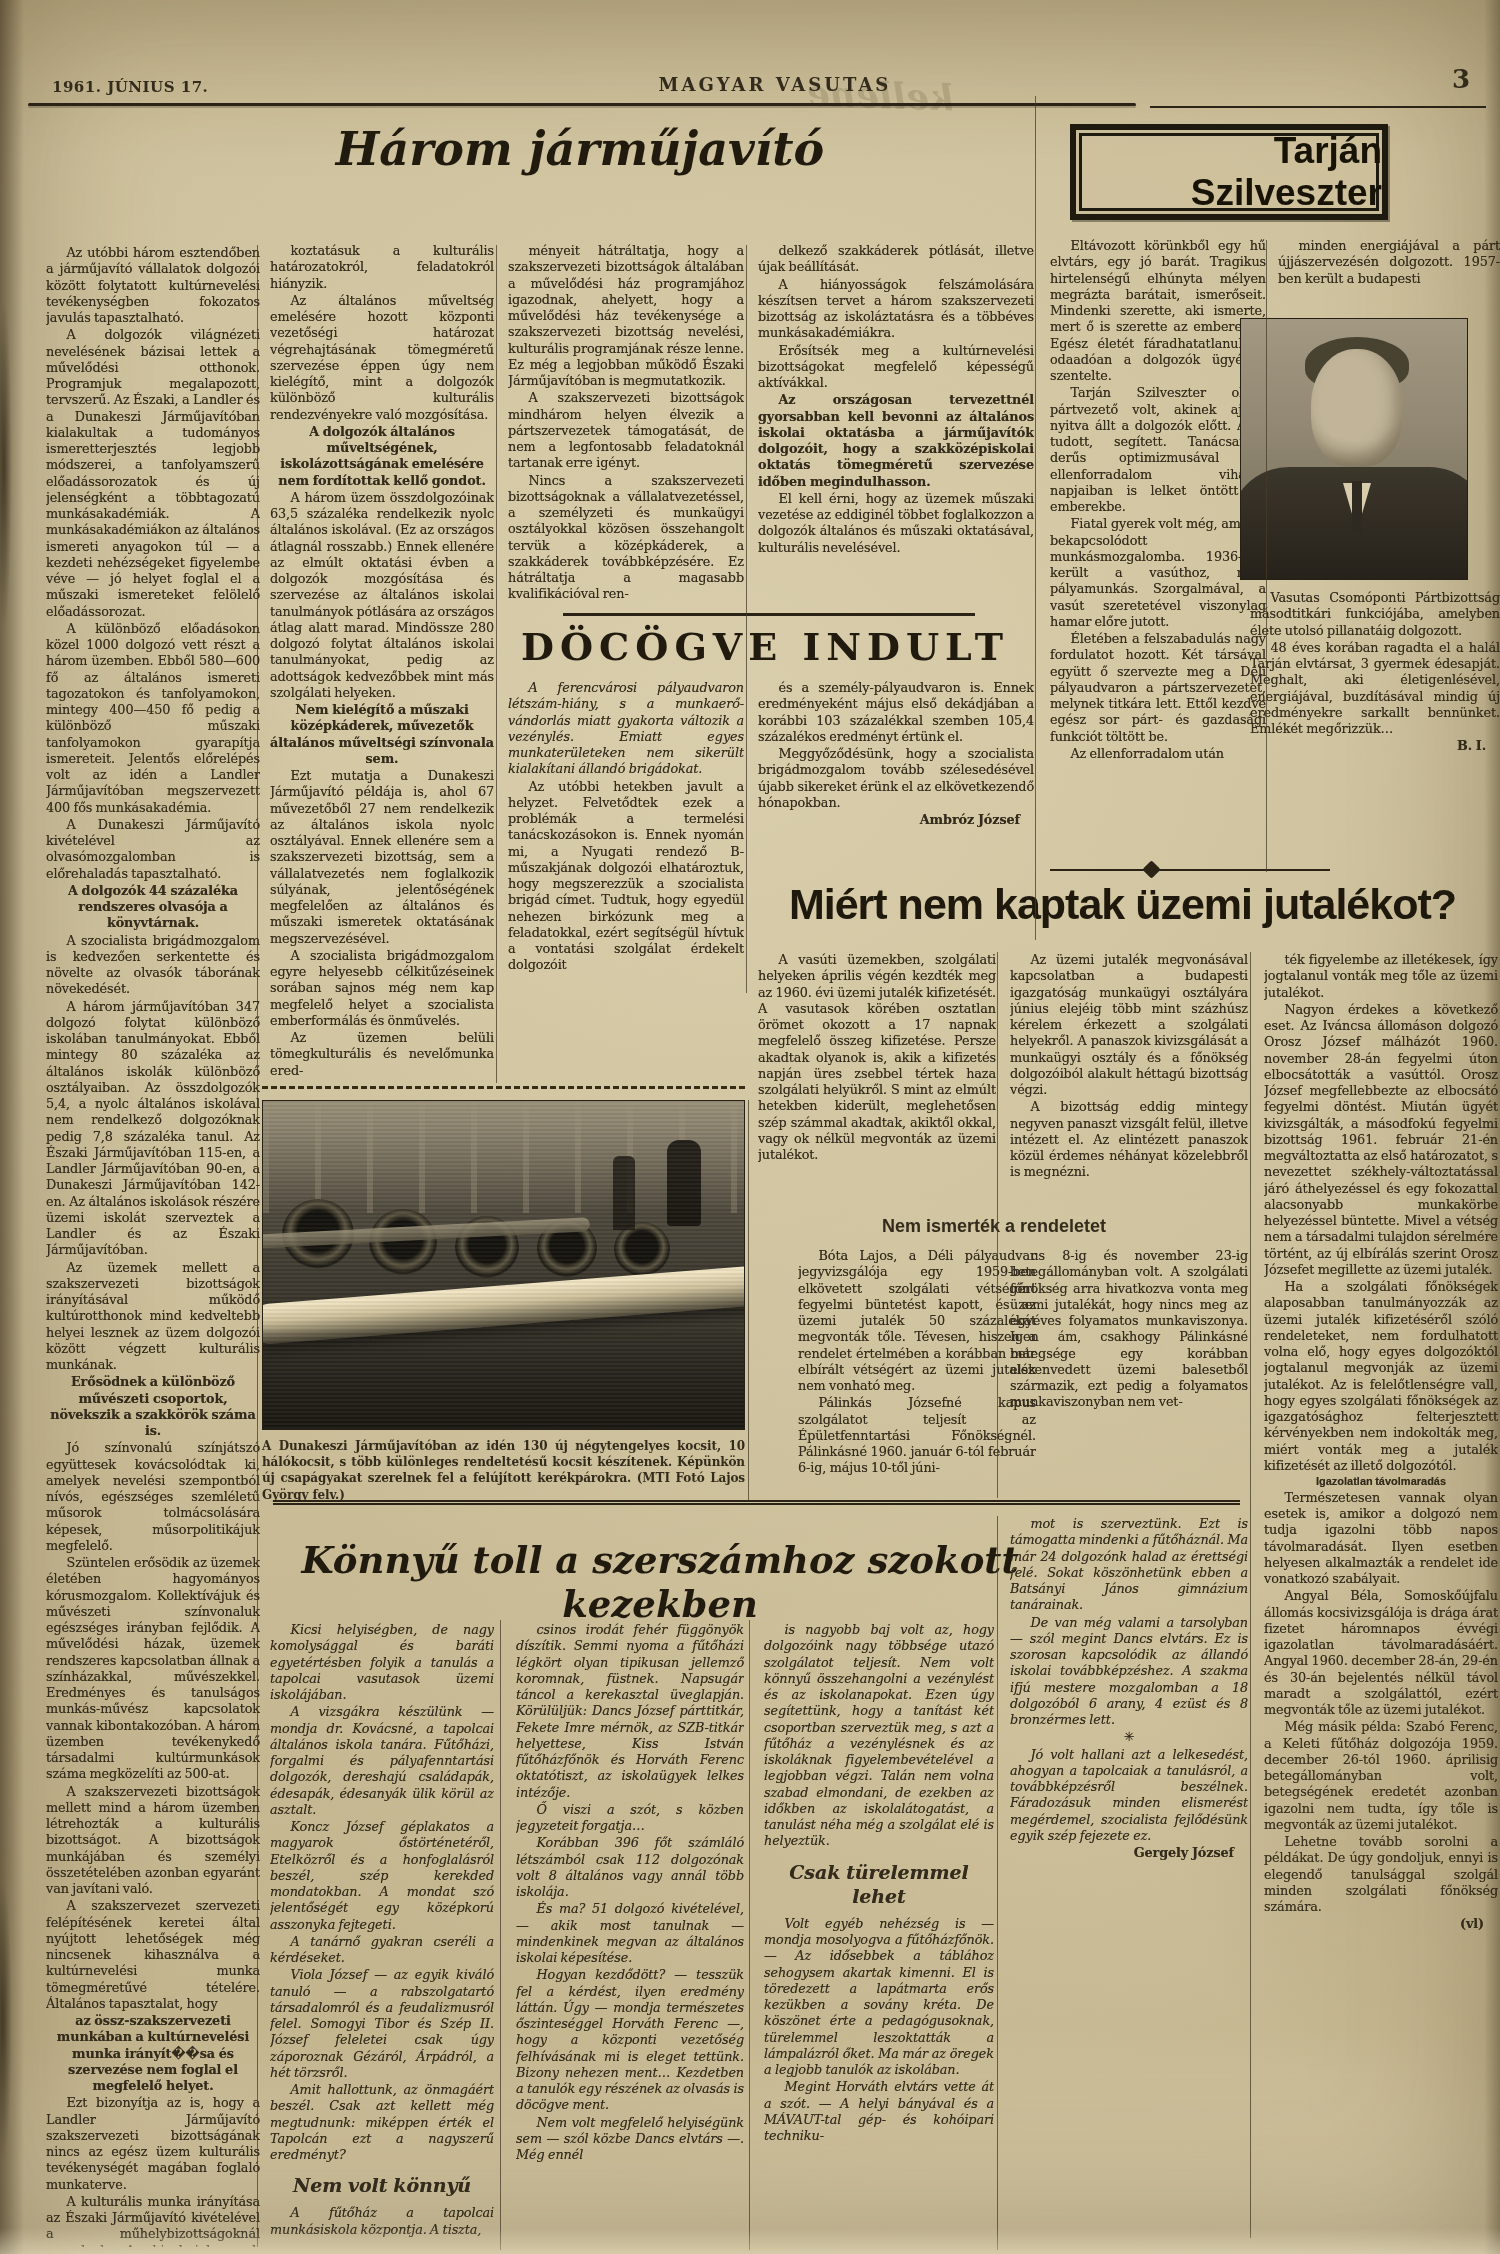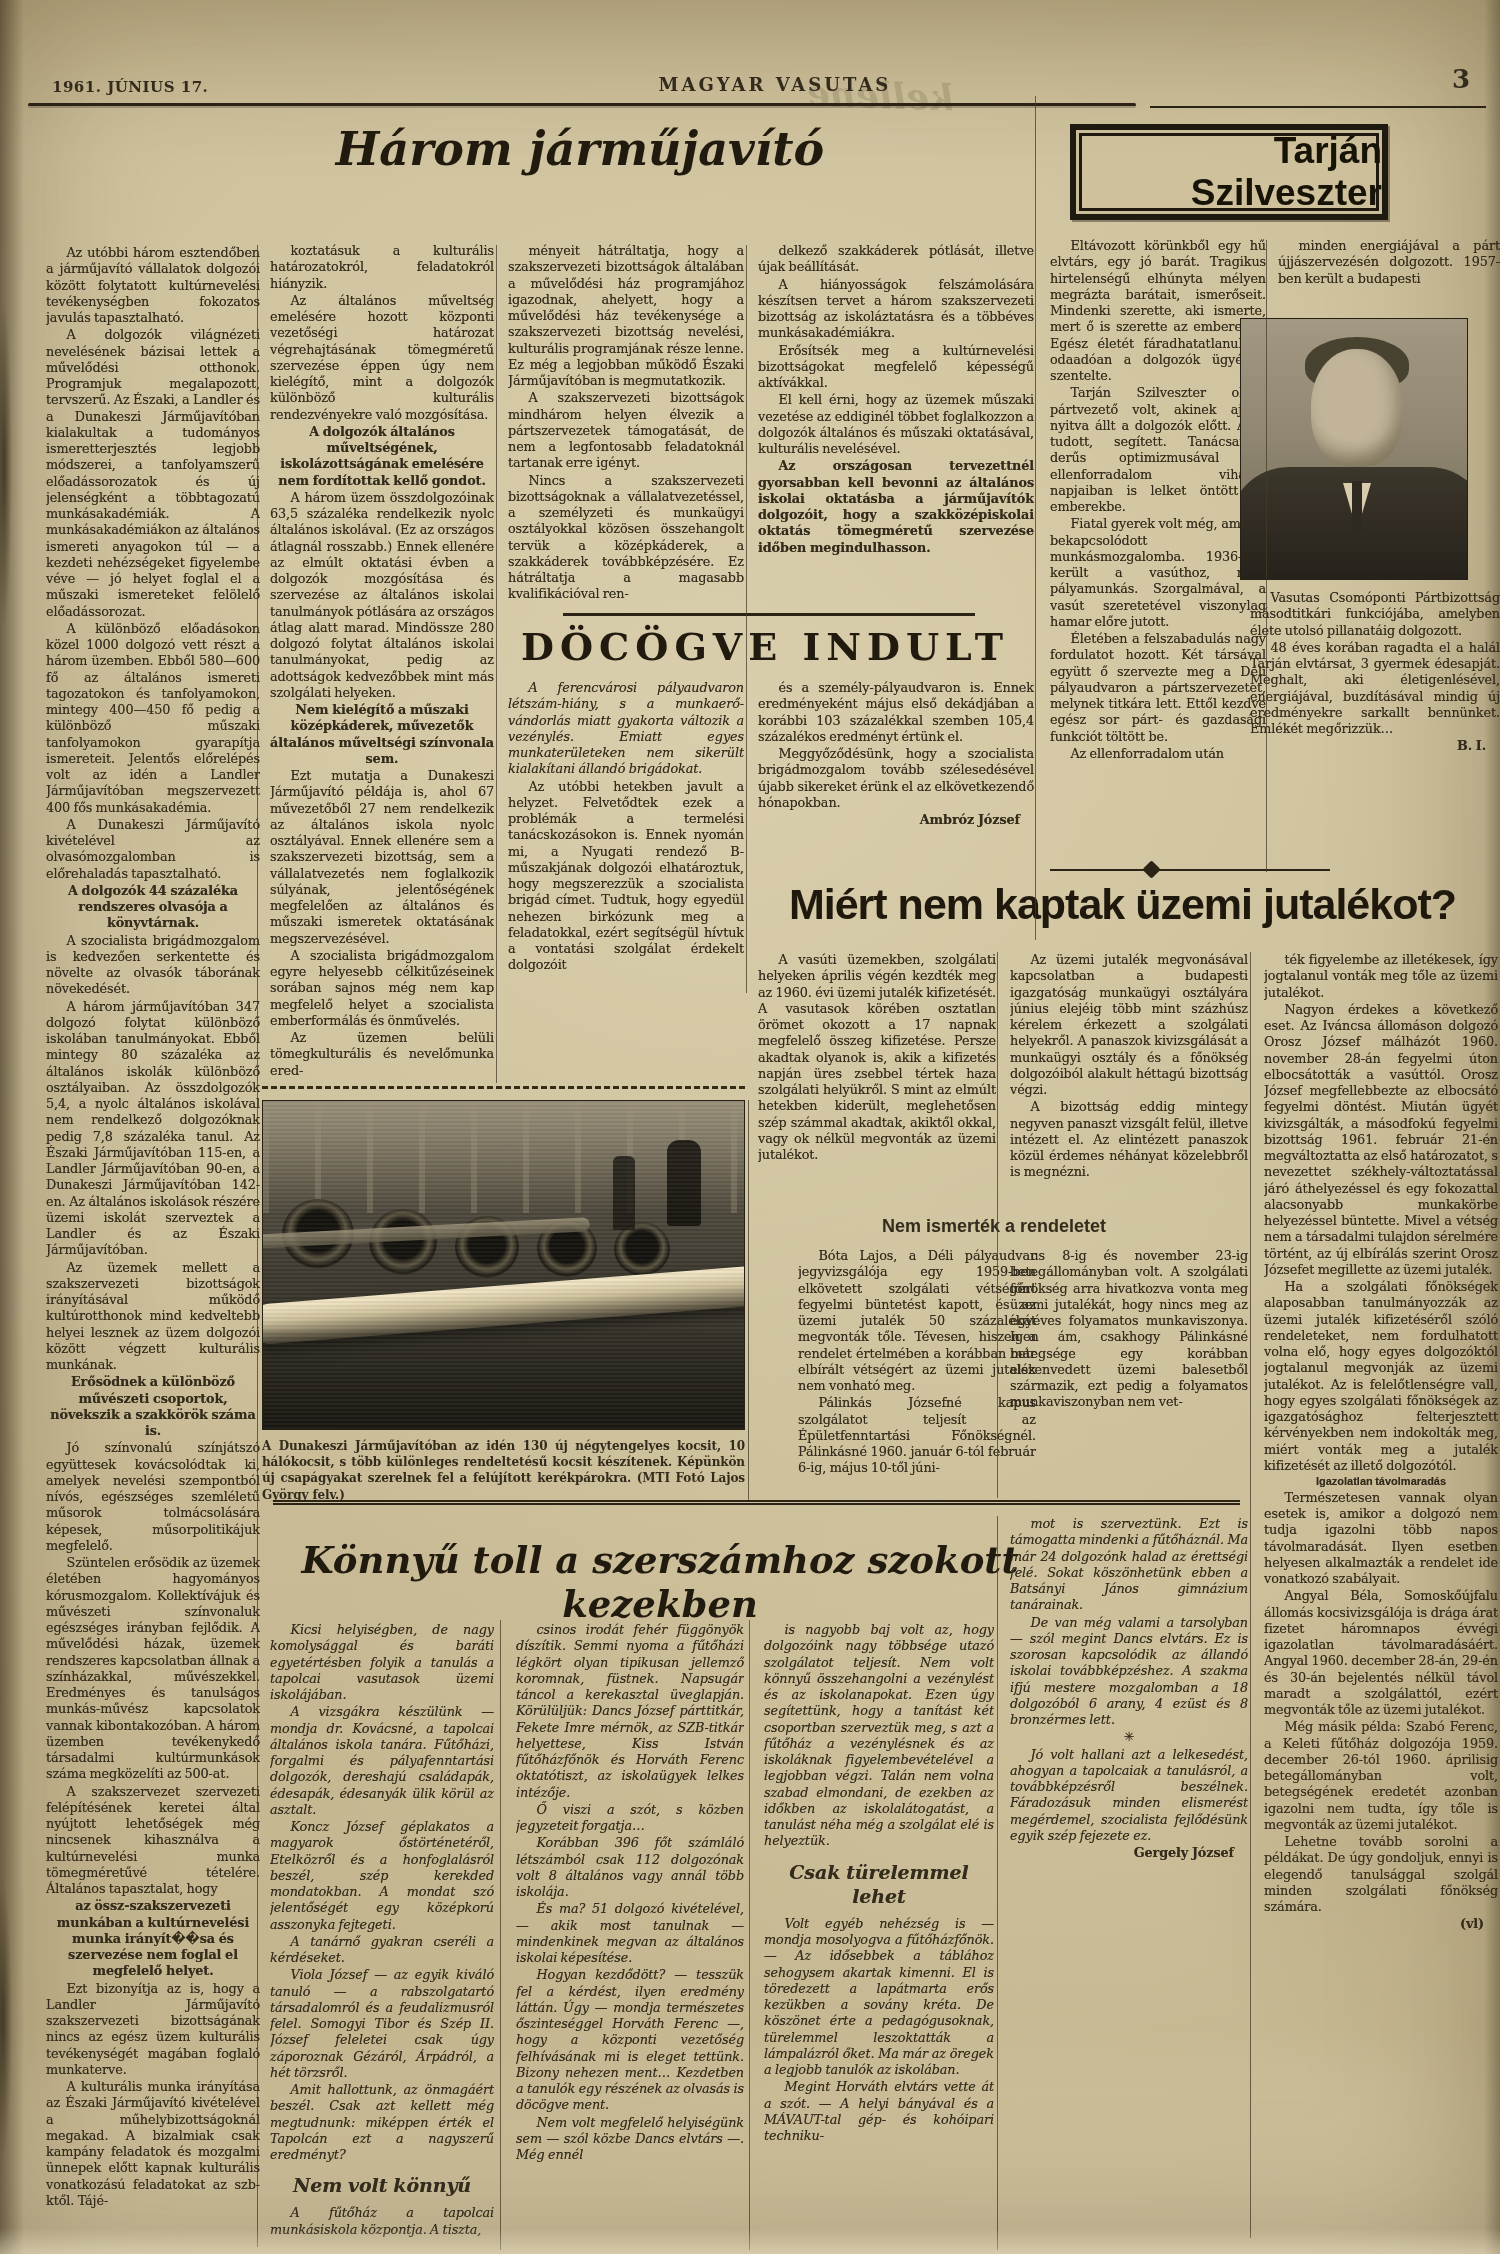--- a/index.html
+++ b/index.html
@@ -123,20 +123,21 @@
       <p class="para">A dolgozók világnézeti nevelésének bázisai lettek a művelődési otthonok. Programjuk megalapozott, tervszerű. Az Északi, a Landler és a Dunakeszi Járműjavítóban kialakultak a tudományos ismeretterjesztés legjobb módszerei, a tanfolyamszerű előadássorozatok és új jelenségként a többtagozatú munkásakadémiák. A munkásakadémiákon az általános ismereti anyagokon túl — a kezdeti nehézségeket figyelembe véve — jó helyet foglal el a műszaki ismereteket felölelő előadássorozat.</p>
       <p class="para">A különböző előadásokon közel 1000 dolgozó vett részt a három üzemben. Ebből 580—600 fő az általános ismereti tagozatokon és tanfolyamokon, mintegy 400—450 fő pedig a különböző műszaki tanfolyamokon gyarapítja ismereteit. Jelentős előrelépés volt az idén a Landler Járműjavítóban megszervezett 400 fős munkásakadémia.</p>
       <p class="para">A Dunakeszi Járműjavító kivételével az olvasómozgalomban is előrehaladás tapasztalható.</p>
       <p class="subhead">A dolgozók 44 százaléka rendszeres olvasója a könyvtárnak.</p>
       <p class="para">A szocialista brigádmozgalom is kedvezően serkentette és növelte az olvasók táborának növekedését.</p>
       <p class="para">A három járműjavítóban 347 dolgozó folytat különböző iskolában tanulmányokat. Ebből mintegy 80 százaléka az általános iskolák különböző osztályaiban. Az összdolgozók 5,4, a nyolc általános iskolával nem rendelkező dolgozóknak pedig 7,8 százaléka tanul. Az Északi Járműjavítóban 115-en, a Landler Járműjavítóban 90-en, a Dunakeszi Járműjavítóban 142-en. Az általános iskolások részére üzemi iskolát szerveztek a Landler és az Északi Járműjavítóban.</p>
       <p class="para">Az üzemek mellett a szakszervezeti bizottságok irányításával működő kultúrotthonok mind kedveltebb helyei lesznek az üzem dolgozói között végzett kulturális munkának.</p>
       <p class="subhead">Erősödnek a különböző művészeti csoportok, növekszik a szakkörök száma is.</p>
       <p class="para">Jó színvonalú színjátszó együttesek kovácsolódtak ki, amelyek nevelési szempontból nívós, egészséges szemléletű műsorok tolmácsolására képesek, műsorpolitikájuk megfelelő.</p>
       <p class="para">Szüntelen erősödik az üzemek életében hagyományos kórusmozgalom. Kollektívájuk és művészeti színvonaluk egészséges irányban fejlődik. A művelődési házak, üzemek rendszeres kapcsolatban állnak a színházakkal, művészekkel. Eredményes és tanulságos munkás-művész kapcsolatok vannak kibontakozóban. A három üzemben tevékenykedő társadalmi kultúrmunkások száma megközelíti az 500-at.</p>
+      <p class="para">A szakszervezeti bizottságok mellett mind a három üzemben létrehozták a kulturális bizottságot. A bizottságok munkájában és személyi összetételében azonban egyaránt van javítani való.</p>
       <p class="para">A szakszervezet szervezeti felépítésének keretei által nyújtott lehetőségek még nincsenek kihasználva a kultúrnevelési munka tömegméretűvé tételére. Általános tapasztalat, hogy</p>
       <p class="subhead">az össz-szakszervezeti munkában a kultúrnevelési munka irányít��sa és szervezése nem foglal el megfelelő helyet.</p>
       <p class="para">Ezt bizonyítja az is, hogy a Landler Járműjavító szakszervezeti bizottságának nincs az egész üzem kulturális tevékenységét magában foglaló munkaterve.</p>
       <p class="para">A kulturális munka irányítása az Északi Járműjavító kivételével a műhelybizottságoknál megakad. A bizalmiak csak kampány feladatok és mozgalmi ünnepek előtt kapnak kulturális vonatkozású feladatokat az szb-ktől. Tájé-</p>
     </div>
   <div class="col" style="left:264px;top:243px;width:224px;height:836px;">
       <p class="para">koztatásuk a kulturális határozatokról, feladatokról hiányzik.</p>
       <p class="para">Az általános műveltség emelésére hozott központi vezetőségi határozat végrehajtásának tömegméretű szervezése éppen úgy nem kielégítő, mint a dolgozók különböző kulturális rendezvényekre való mozgósítása.</p>
       <p class="subhead">A dolgozók általános műveltségének, iskolázottságának emelésére nem fordítottak kellő gondot.</p>
       <p class="para">A három üzem összdolgozóinak 63,5 százaléka rendelkezik nyolc általános iskolával. (Ez az országos átlagnál rosszabb.) Ennek ellenére az elmúlt oktatási évben a dolgozók mozgósítása és szervezése az általános iskolai tanulmányok pótlására az országos átlag alatt marad. Mindössze 280 dolgozó folytat általános iskolai tanulmányokat, pedig az adottságok kedvezőbbek mint más szolgálati helyeken.</p>
@@ -147,22 +148,22 @@
     </div>
   <div class="col" style="left:502px;top:243px;width:236px;height:368px;">
       <p class="para">ményeit hátráltatja, hogy a szakszervezeti bizottságok általában a művelődési ház programjához igazodnak, ahelyett, hogy a művelődési ház tevékenysége a szakszervezeti bizottság nevelési, kulturális programjának része lenne. Ez még a legjobban működő Északi Járműjavítóban is megmutatkozik.</p>
       <p class="para">A szakszervezeti bizottságok mindhárom helyen élvezik a pártszervezetek támogatását, de nem a legfontosabb feladatoknál tartanak erre igényt.</p>
       <p class="para">Nincs a szakszervezeti bizottságoknak a vállalatvezetéssel, a személyzeti és munkaügyi osztályokkal közösen összehangolt tervük a középkáderek, a szakkáderek továbbképzésére. Ez hátráltatja a magasabb kvalifikációval ren-</p>
     </div>
   <div class="col" style="left:752px;top:243px;width:276px;height:368px;">
       <p class="para">delkező szakkáderek pótlását, illetve újak beállítását.</p>
       <p class="para">A hiányosságok felszámolására készítsen tervet a három szakszervezeti bizottság az iskoláztatásra és a többéves munkásakadémiákra.</p>
       <p class="para">Erősítsék meg a kultúrnevelési bizottságokat megfelelő képességű aktívákkal.</p>
+      <p class="para bold-para">Az országosan tervezettnél gyorsabban kell bevonni az általános iskolai oktatásba a járműjavítók dolgozóit, hogy a szakközépiskolai oktatás tömegméretű szervezése időben megindulhasson.</p>
       <p class="para">El kell érni, hogy az üzemek műszaki vezetése az eddiginél többet foglalkozzon a dolgozók általános és műszaki oktatásával, kulturális nevelésével.</p>
-      <p class="para bold-para">Az országosan tervezettnél gyorsabban kell bevonni az általános iskolai oktatásba a járműjavítók dolgozóit, hogy a szakközépiskolai oktatás tömegméretű szervezése időben megindulhasson.</p>
     </div>
 
   <div class="abs tarjan-box">
     <span>Tarján Szilveszter</span>
   </div>
   <div class="col" style="left:1044px;top:238px;width:216px;height:630px;">
       <p class="para">Eltávozott körünkből egy hű elvtárs, egy jó barát. Tragikus hirtelenségű elhúnyta mélyen megrázta barátait, ismerőseit. Mindenki szerette, aki ismerte, mert ő is szerette az embereket. Egész életét fáradhatatlanul és odaadóan a dolgozók ügyének szentelte.</p>
       <p class="para">Tarján Szilveszter olyan pártvezető volt, akinek ajtaja nyitva állt a dolgozók előtt. Ahol tudott, segített. Tanácsaival, derűs optimizmusával az ellenforradalom viharos napjaiban is lelket öntött az emberekbe.</p>
       <p class="para">Fiatal gyerek volt még, amikor bekapcsolódott a munkásmozgalomba. 1936-ban került a vasúthoz, mint pályamunkás. Szorgalmával, a vasút szeretetével viszonylag hamar előre jutott.</p>
       <p class="para">Életében a felszabadulás nagy fordulatot hozott. Két társával együtt ő szervezte meg a Déli pályaudvaron a pártszervezetet, melynek titkára lett. Ettől kezdve egész sor párt- és gazdasági funkciót töltött be.</p>

